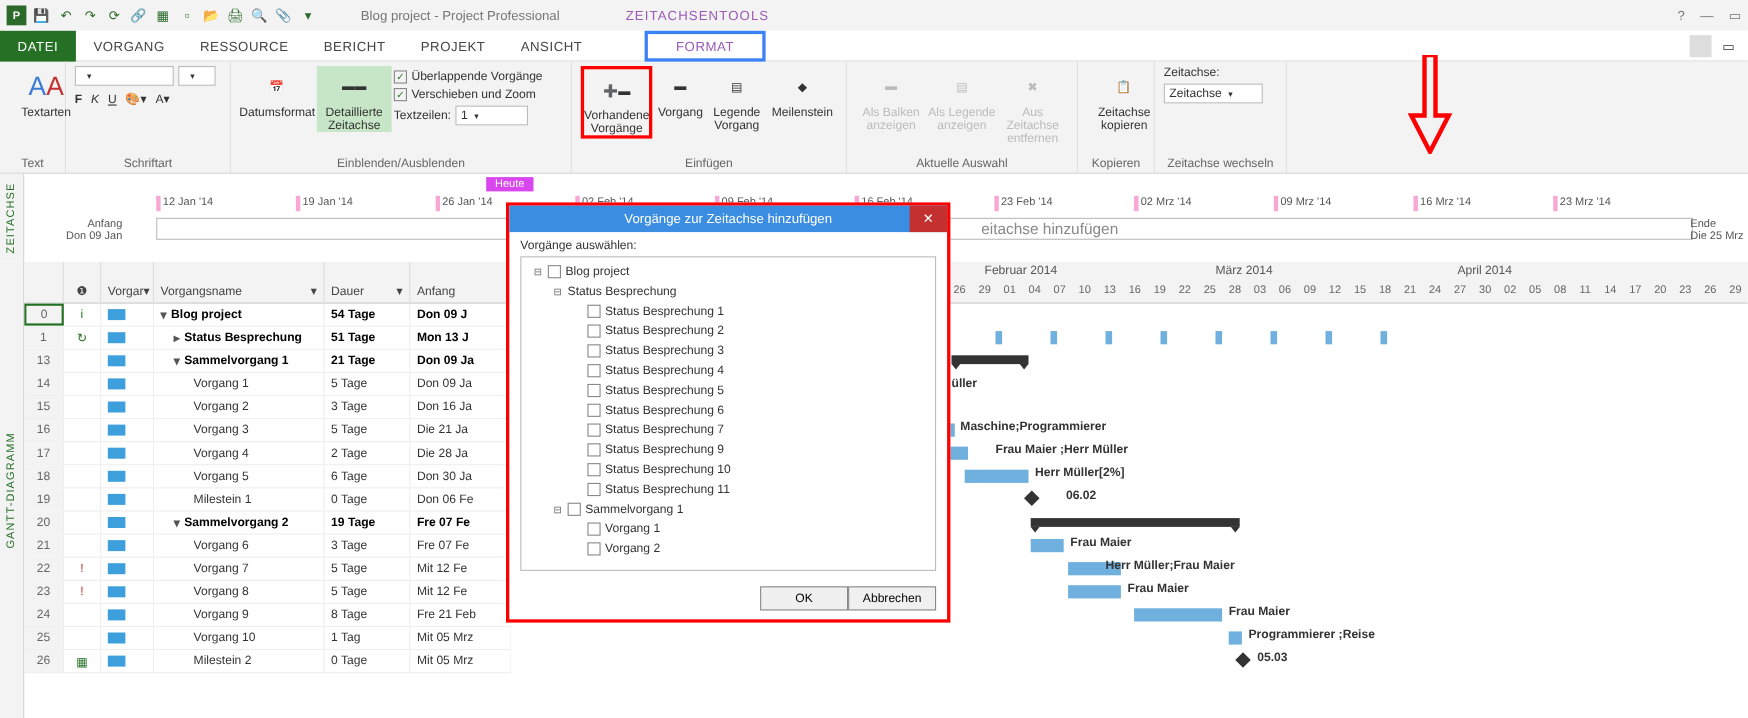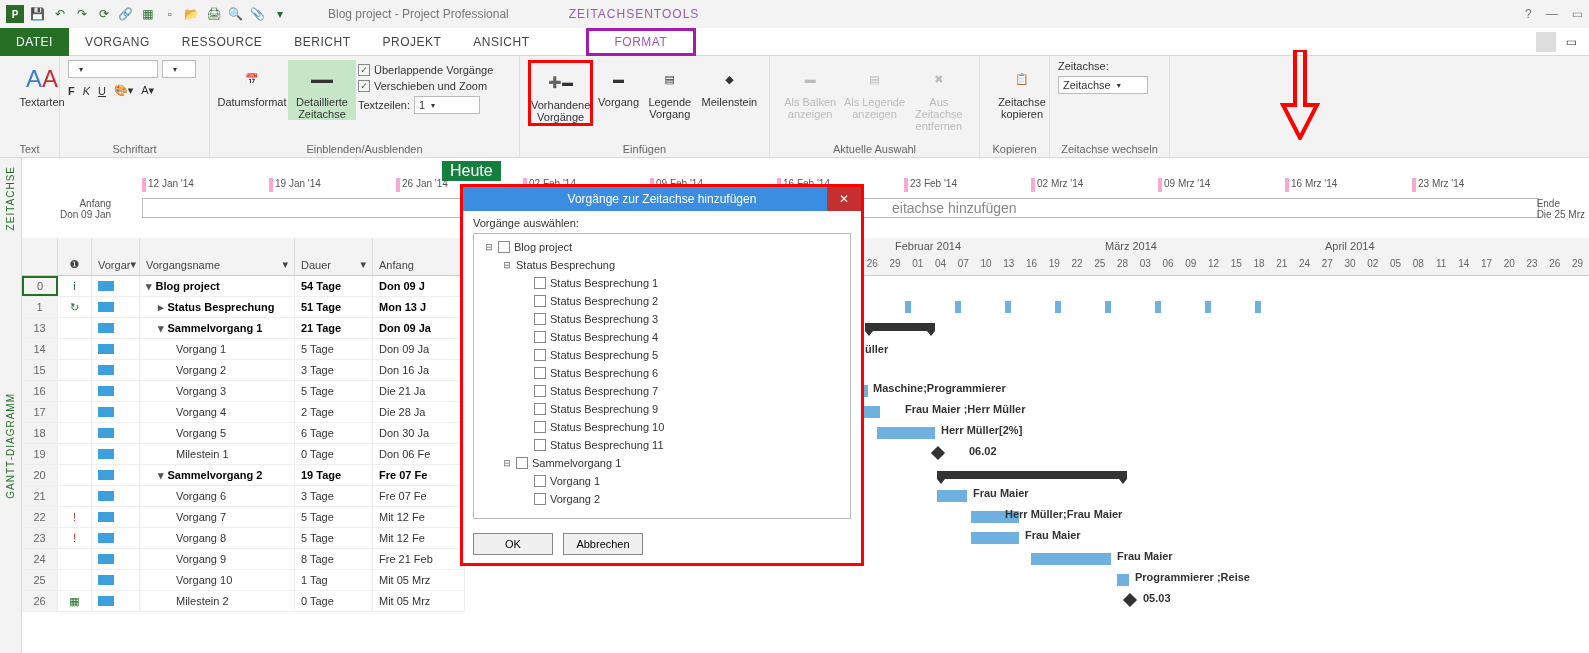--- a/index.html
+++ b/index.html
@@ -10,21 +10,21 @@
 .titlebar .appicon { width:18px; height:18px; background:#2b6a2b; margin-right:6px; display:flex; align-items:center; justify-content:center; color:#fff; font-size:10px; font-weight:bold; }
 .qat { display:flex; gap:6px; }
 .qat span { width:16px; height:16px; display:inline-flex; align-items:center; justify-content:center; color:#2b6a2b; }
 .titlebar .title { flex:0 0 auto; color:#777; margin:0 40px; }
 .titlebar .context-tab { color:#9b59b6; font-size:12px; padding:2px 20px; letter-spacing:1px; }
 .titlebar .wincontrols { margin-left:auto; display:flex; gap:14px; color:#777; }
 
 .tabbar { height:28px; background:#fff; display:flex; align-items:center; border-bottom:1px solid #d8d8d8; }
 .tabbar .tab { padding:0 16px; line-height:28px; font-size:12px; letter-spacing:.5px; color:#444; cursor:pointer; }
 .tabbar .tab.file { background:#267026; color:#fff; }
-.tabbar .tab.format { border:3px solid #a21caf; color:#9b59b6; margin-left:0; padding:0 26px; line-height:22px; }
+.tabbar .tab.format { border:3px solid #3b82f6; color:#9b59b6; margin-left:0; padding:0 26px; line-height:22px; }
 .tabbar .right { margin-left:auto; display:flex; align-items:center; gap:10px; padding-right:12px;}
 .tabbar .user { width:20px; height:20px; background:#ddd; }
 
 .ribbon { height:102px; background:#f3f3f3; display:flex; border-bottom:1px solid #d8d8d8; }
 .group { border-right:1px solid #e0e0e0; padding:4px 8px 16px; display:flex; flex-direction:column; position:relative; }
 .group .glabel { position:absolute; bottom:2px; left:0; right:0; text-align:center; font-size:11px; color:#666; }
 .bigbtn { display:flex; flex-direction:column; align-items:center; justify-content:flex-start; width:68px; padding-top:4px; gap:2px; font-size:11px; text-align:center; }
 .bigbtn .ico { width:34px; height:30px; display:flex; align-items:center; justify-content:center; }
 .bigbtn.active { background:#c7e6c7; }
 .bigbtn.red-outline { border:3px solid #f00; }
@@ -34,21 +34,21 @@
 .dd { border:1px solid #bbb; background:#fff; font-size:11px; height:18px; display:inline-flex; align-items:center; padding:0 4px; }
 .dd .caret { margin-left:6px; font-size:8px; }
 .disabled { color:#bbb; }
 
 .timeline-area { display:flex; height:80px; }
 .tl-tab { width:22px; background:#f3f3f3; border-right:1px solid #d8d8d8; display:flex; align-items:center; justify-content:center; }
 .tl-tab span { writing-mode:vertical-rl; transform:rotate(180deg); font-size:10px; color:#267026; letter-spacing:1px; }
 .tl-body { flex:1; position:relative; overflow:hidden; }
 .tl-ruler { position:absolute; top:20px; left:120px; right:50px; height:14px; display:flex; }
 .tl-ruler span { flex:1; font-size:10px; color:#555; border-left:4px solid #f9a8d4; padding-left:2px; }
-.tl-today { position:absolute; top:3px; left:420px; background:#15803d; color:#fff; font-size:16px; padding:1px 8px; }
+.tl-today { position:absolute; top:3px; left:420px; background:#d946ef; color:#fff; font-size:10px; padding:1px 8px; }
 .tl-bar { position:absolute; top:40px; left:120px; right:50px; height:20px; border:1px solid #bbb; background:#fff; }
 .tl-start { position:absolute; top:40px; left:38px; font-size:10px; color:#555; text-align:right; }
 .tl-end  { position:absolute; top:40px; right:4px; font-size:10px; color:#555; }
 .tl-drop { position:absolute; top:42px; left:870px; font-size:14px; color:#888; }
 
 .redarrow { position:absolute; top:50px; left:1280px; width:40px; height:90px; pointer-events:none; }
 
 .gantt-area { display:flex; height:415px; position:relative; }
 .gnt-tab { width:22px; background:#f3f3f3; border-right:1px solid #d8d8d8; display:flex; align-items:center; justify-content:center; }
 .gnt-tab span { writing-mode:vertical-rl; transform:rotate(180deg); font-size:10px; color:#267026; letter-spacing:1px; }
@@ -87,21 +87,21 @@
 .dialog { position:absolute; top:184px; left:460px; width:404px; border:3px solid #f00; background:#fff; font-size:12px; z-index:100; }
 .dlg-title { background:#3a8de0; color:#fff; height:24px; display:flex; align-items:center; justify-content:center; position:relative; }
 .dlg-close { position:absolute; right:0; top:0; width:34px; height:24px; background:#c43030; color:#fff; display:flex; align-items:center; justify-content:center; }
 .dlg-body { padding:6px 10px; }
 .dlg-lbl { font-size:11px; margin-bottom:4px; }
 .tree { border:1px solid #bbb; height:286px; overflow-y:scroll; padding:4px 6px; font-size:11px; background:#fff; }
 .tree .node { display:flex; align-items:center; height:18px; gap:4px; }
 .tree .toggle { width:10px; text-align:center; color:#666; font-size:9px; cursor:pointer; }
 .tree .spacer { display:inline-block; }
 .tree .cb { width:12px; height:12px; border:1px solid #888; }
-.dlg-btns { display:flex; gap:10px; justify-content:flex-start; padding:8px 10px; }
+.dlg-btns { display:flex; justify-content:flex-end; padding:8px 10px; }
 .dlg-btns button { width:80px; height:22px; border:1px solid #888; background:#f0f0f0; font-size:11px; }
 svg { display:block; }
 </style>
 </head>
 <body>
 
 <div class="titlebar">
   <div class="appicon">P</div>
   <div class="qat">
     <span>💾</span>

